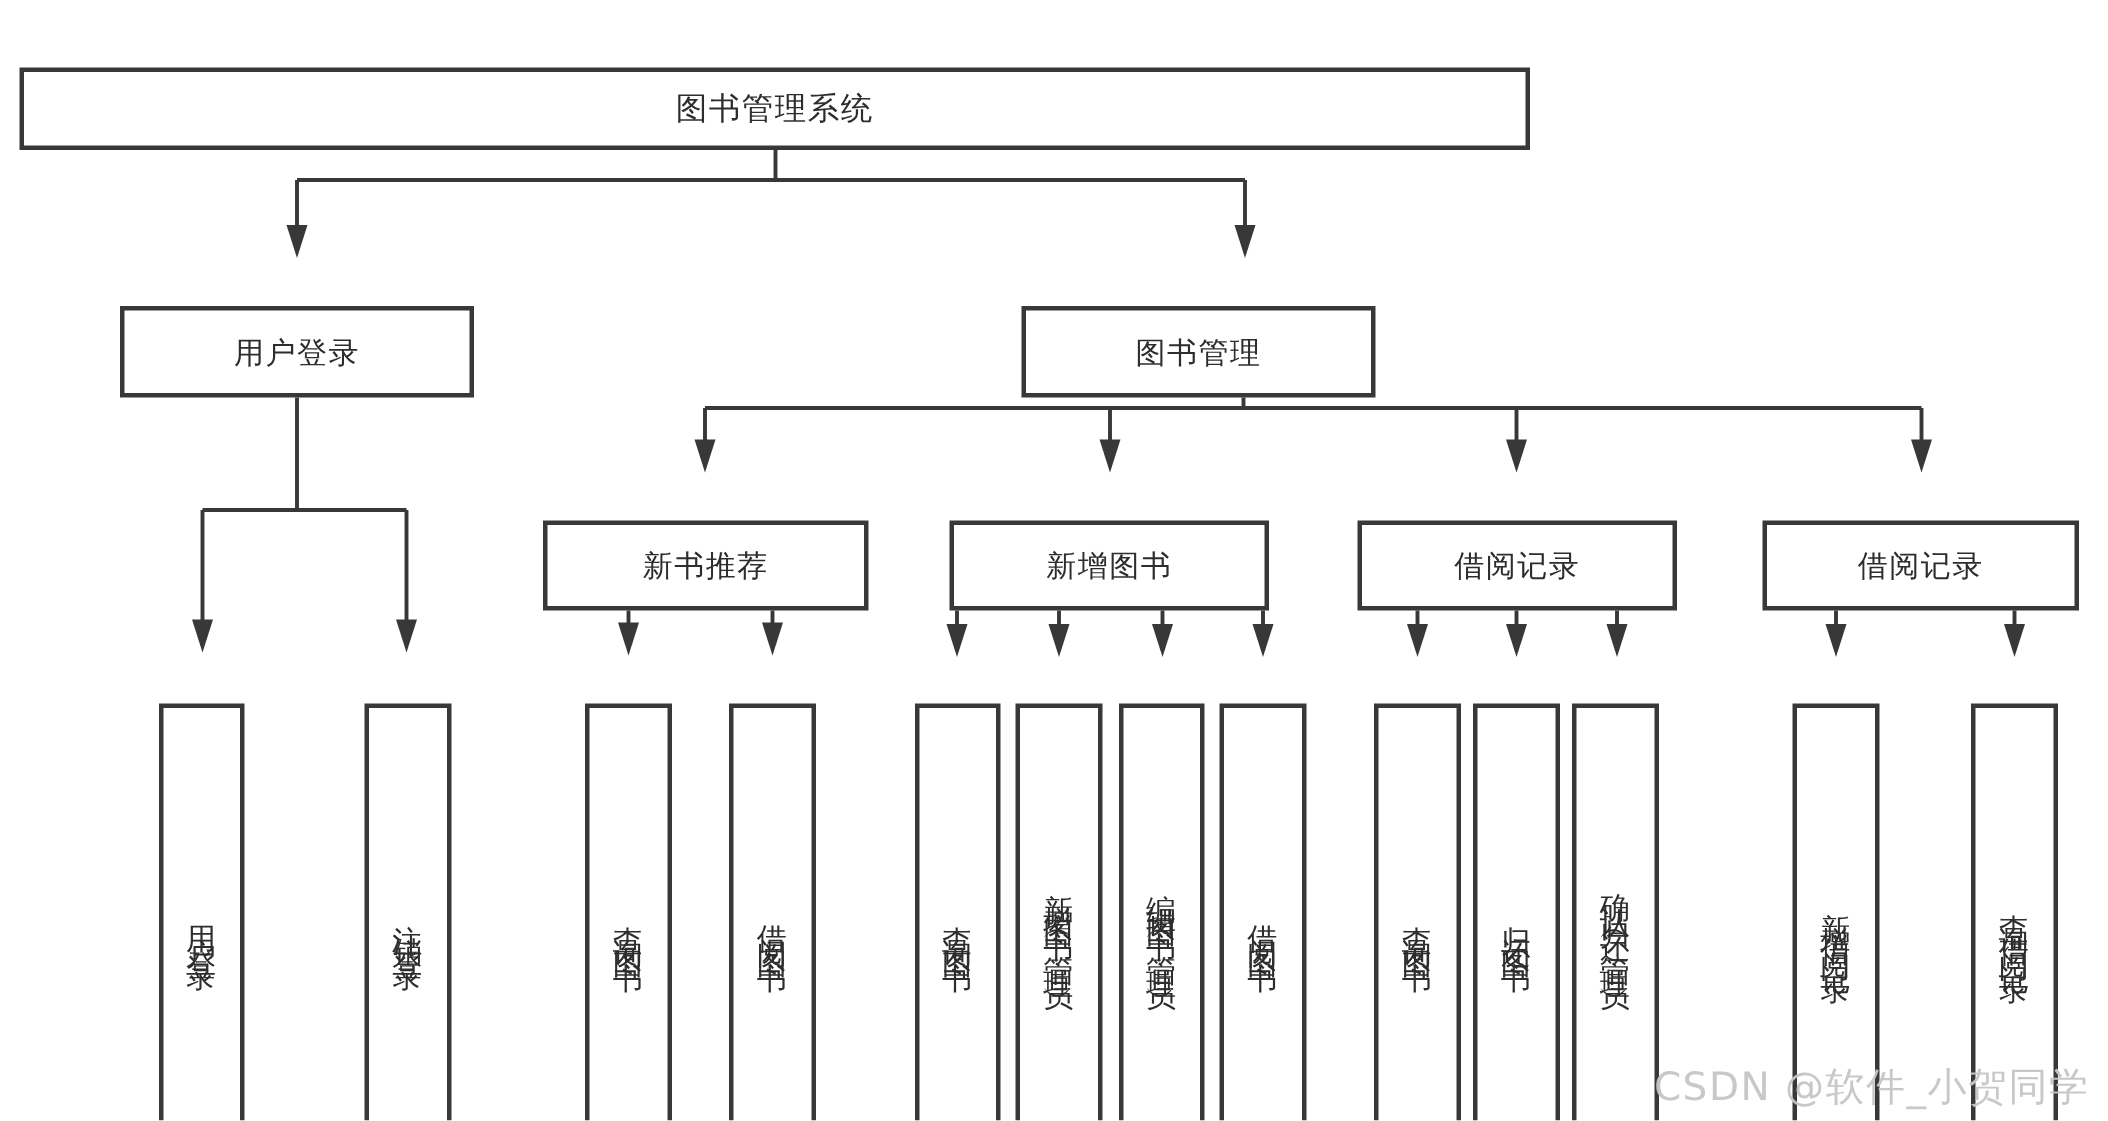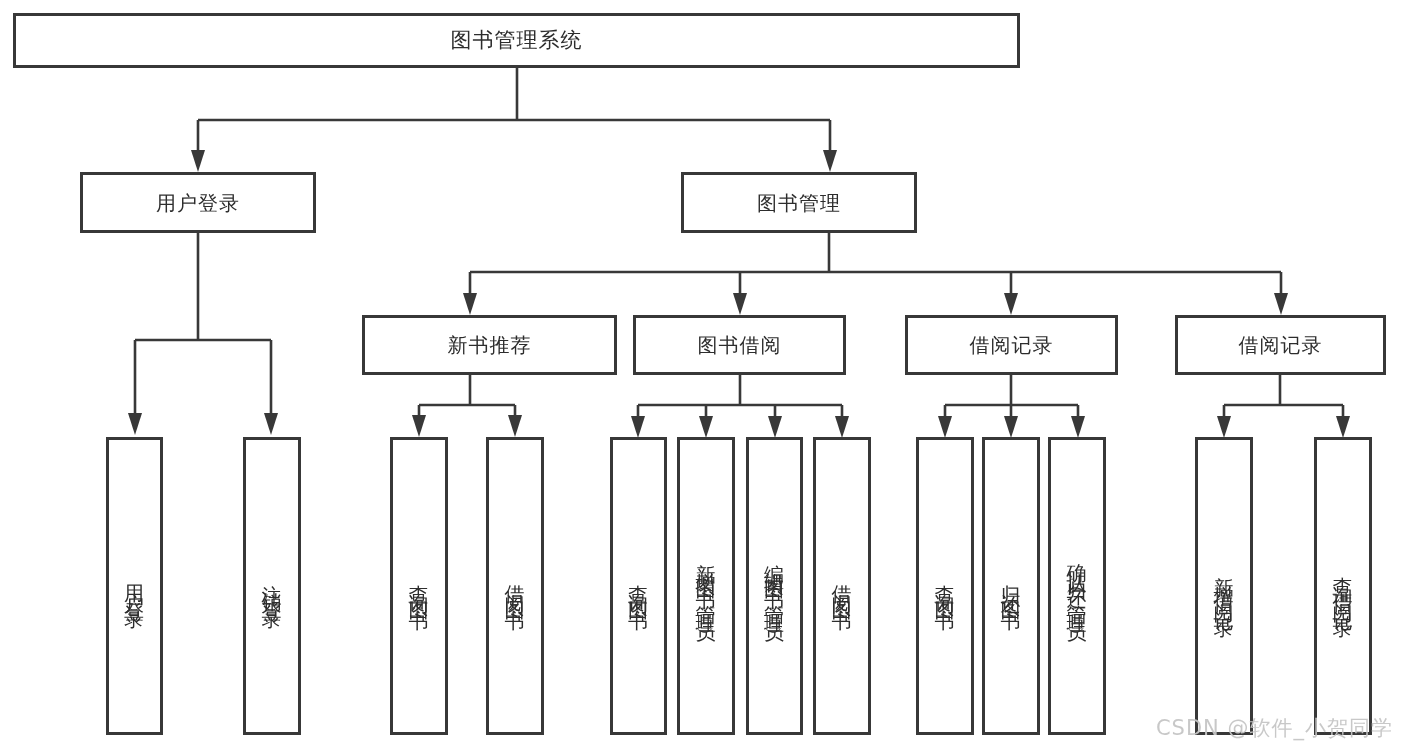--- a/index.html
+++ b/index.html
@@ -15,55 +15,56 @@
   .ah{fill:var(--line,#383838);stroke:none;}
   .node{
     position:absolute;
     box-sizing:border-box;
     border:3px solid var(--line,#383838);
     background:#ffffff;
     display:flex;align-items:center;justify-content:center;
     color:var(--text,#2d2d2d);
     font-size:20px;
     line-height:1;
+    margin-top:32px;
   }
   .h{letter-spacing:1px;}
   .v{
     writing-mode:vertical-rl;
     text-orientation:mixed;
     letter-spacing:0.42em;
     top:437px;height:298px;
     font-size:20px;
   }
   
   #n-root   {left:13px; top:13px;  width:1007px;height:55px;font-size:21px;}
   #n-ulogin {left:80px; top:172px; width:236px; height:61px;}
   #n-bmgmt  {left:681px;top:172px; width:236px; height:61px;}
-  #n-nrec   {left:362px; top:315px;width:255px;height:60px;}
+  #n-nrec   {left:362px; top:315px;width:217px;height:60px;}
   #n-bborrow{left:633px; top:315px;width:213px;height:60px;}
   #n-cborrow{left:905px; top:315px;width:213px;height:60px;}
   #n-brecord{left:1175px;top:315px;width:211px;height:60px;}
   
   #n-l-ulogin   {left:106px; width:57px;}
   #n-l-logout   {left:243px; width:58px;}
   #n-l-nbquery  {left:390px; width:58px;}
   #n-l-nbborrow {left:486px; width:58px;}
   #n-l-bbquery  {left:610px; width:57px;}
   #n-l-bbadd    {left:677px; width:58px;}
   #n-l-bbedit   {left:746px; width:57px;}
   #n-l-bbborrow {left:813px; width:58px;}
   #n-l-cbquery  {left:916px; width:58px;}
   #n-l-cbreturn {left:982px; width:58px;}
   #n-l-cbconfirm{left:1048px;width:58px;}
   #n-l-bradd    {left:1195px;width:58px;}
   #n-l-brquery  {left:1314px;width:58px;}
   #watermark{
     position:absolute;
     right:12px;bottom:5px;
-    font-size:21px;
+    font-size:26px;
     color:var(--wm,#c6c6c6);
     letter-spacing:1px;
     opacity:.95;
     white-space:nowrap;
   }
 </style>
 </head>
 <body>
 
 <div id="stage">
@@ -97,21 +98,21 @@
     <polygon class="ah" points="1217,416 1231,416 1224,438"></polygon>
     <polygon class="ah" points="1336,416 1350,416 1343,438"></polygon>
   </svg>
 
   <div class="node h" id="n-root">图书管理系统</div>
 
   <div class="node h" id="n-ulogin">用户登录</div>
   <div class="node h" id="n-bmgmt">图书管理</div>
 
   <div class="node h" id="n-nrec">新书推荐</div>
-  <div class="node h" id="n-bborrow">图书借阅</div>
+  <div class="node h" id="n-bborrow">新增图书</div>
   <div class="node h" id="n-cborrow">借阅记录</div>
   <div class="node h" id="n-brecord">借阅记录</div>
 
   <div class="node v" id="n-l-ulogin">用户登录</div>
   <div class="node v" id="n-l-logout">注销登录</div>
 
   <div class="node v" id="n-l-nbquery">查询图书</div>
   <div class="node v" id="n-l-nbborrow">借阅图书</div>
 
   <div class="node v" id="n-l-bbquery">查询图书</div>

